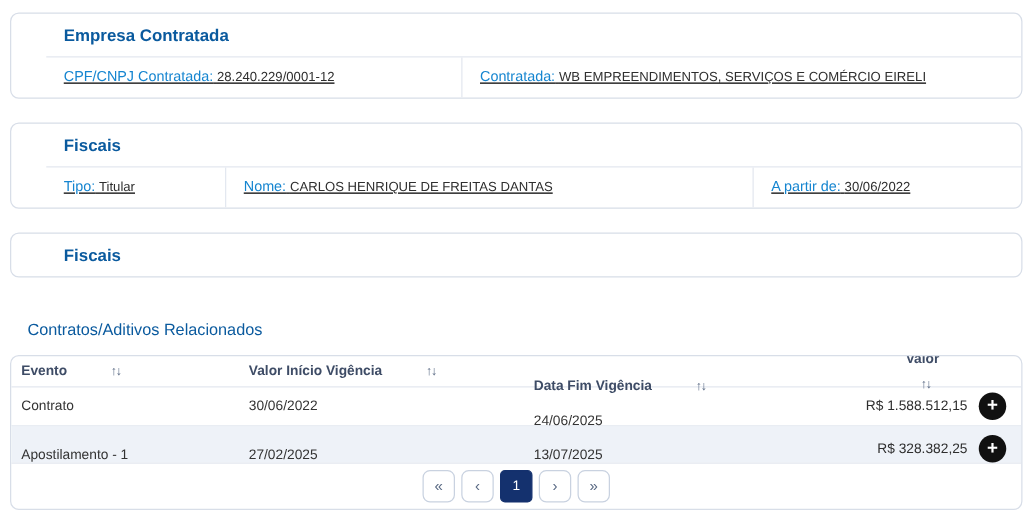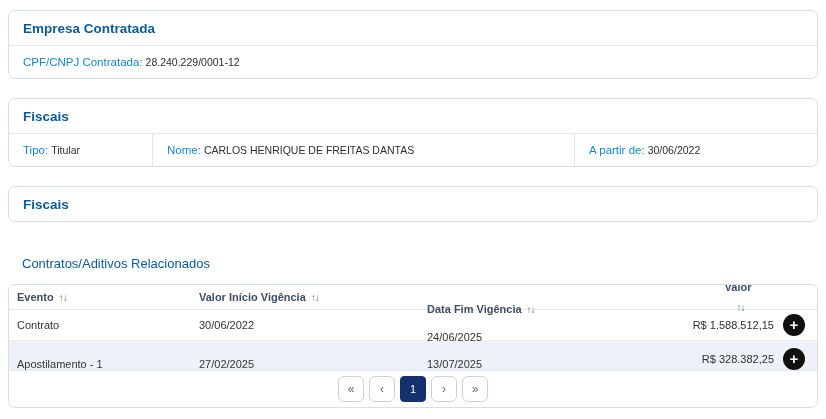--- a/index.html
+++ b/index.html
@@ -1,24 +1,24 @@
 <!DOCTYPE html>
 <html><head>
 <meta charset="utf-8">
 <style>
   * { box-sizing: border-box; margin: 0; padding: 0; }
   html, body { width: 826px; height: 419px; overflow: hidden; background: #ffffff;
     font-family: "Liberation Sans", sans-serif; }
   .wrap { padding: 10px 8px 0 8px; }
 
-  .card { border: 1px solid #d8dee8; border-radius: 7px; background: #fff; overflow: hidden; }
+  .card { border: 1px solid #d8dee8; border-radius: 7px; background: #fff; overflow: hidden; padding-left: 28px; }
   .card + .card { margin-top: 19px; }
   .card-title { color: #0a5a9e; font-size: 13.5px; font-weight: bold; padding: 10px 14px 9px 14px; }
   .card-divider { border-top: 1px solid #e3e8f0; }
-  .field-row { display: flex; align-items: stretch; }
+  .field-row { display: flex; align-items: stretch; text-decoration: underline; }
   .field { padding: 10px 14px; font-size: 11px; white-space: nowrap; overflow: hidden; }
   .field + .field { border-left: 1px solid #e3e8f0; }
   .field-label { color: #1585d0; font-size: 11.5px; }
   .field-value { color: #2e2e2e; font-size: 10.5px; }
 
   .c1-f1 { flex: 0 0 332px; }
   .c1-f2 { flex: 1 1 auto; }
   .g-f1 { flex: 0 0 422px; }
   .g-f2 { flex: 0 0 143px; }
   .g-f3 { flex: 1 1 auto; }
@@ -26,21 +26,21 @@
   .fiscais-card { margin-top: 22px; }
 
   .section-heading { color: #0a5a9e; font-size: 13px; font-weight: normal; margin: 34px 0 0 14px; }
 
   .table-card { margin-top: 13px; border: 1px solid #d8dee8; border-radius: 7px; overflow: hidden; background:#fff; }
   .t-row { display: flex; align-items: center; }
   .t-head { height: 25px; border-bottom: 1px solid #e3e8f0; }
   .t-body-row { height: 30px; font-size: 11px; color: #333333; }
   .t-body-row + .t-body-row { border-top: 1px solid #e9edf3; }
   .t-body-row.alt { background: #eef2f8; align-items: flex-end; }
-  .th { font-size: 11px; font-weight: bold; color: #3e4c66; padding: 0 8px; display: flex; align-items: flex-end; cursor: pointer; }
+  .th { font-size: 11px; font-weight: bold; color: #3e4c66; padding: 0 8px; display: flex; align-items: flex-end; cursor: pointer; gap: 30px; }
   .td { padding: 0 8px; }
   .col-evento { flex: 0 0 182px; }
   .col-inicio { flex: 0 0 228px; }
   .col-fim { flex: 0 0 262px; margin-top: 24px; }
   .col-valor { flex: 1 1 auto; display: flex; align-items: center; justify-content: flex-end; gap: 9px; padding-right: 12px; }
   .sort-icon { font-size: 10px; color: #5b6b85; margin-left: 5px; letter-spacing: -1px; font-weight: normal; }
   .valor-text { color: #2e2e2e; font-size: 11px; }
   .plus-btn { width: 22px; height: 22px; border-radius: 50%; background: #111111; color: #ffffff;
     border: none; display: flex; align-items: center; justify-content: center;
     font-size: 15px; font-weight: bold; line-height: 1; cursor: pointer; padding-bottom: 2px; }
@@ -57,20 +57,24 @@
 
 <div class="wrap">
 
   <div class="card">
     <div class="card-title">Empresa Contratada</div>
     <div class="card-divider"></div>
     <div class="field-row">
       <div class="field c1-f1">
         <span class="field-label">CPF/CNPJ Contratada:</span>
         <span class="field-value">28.240.229/0001-12</span>
+      </div>
+      <div class="field c1-f2">
+        <span class="field-label">Contratada:</span>
+        <span class="field-value">WB EMPREENDIMENTOS, SERVIÇOS E COMÉRCIO EIRELI</span>
       </div>
     </div>
   </div>
 
   <div class="card">
     <div class="card-title">Fiscais</div>
     <div class="card-divider"></div>
     <div class="field-row">
       <div class="field g-f2">
         <span class="field-label">Tipo:</span>

